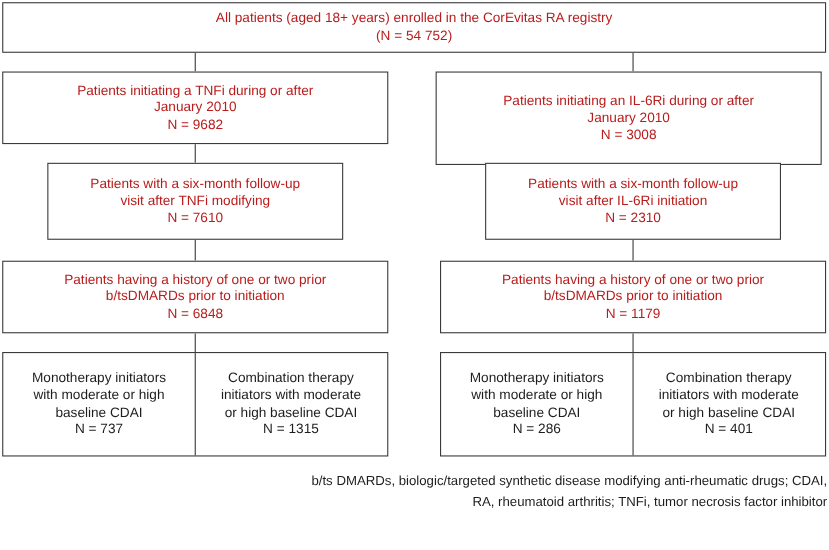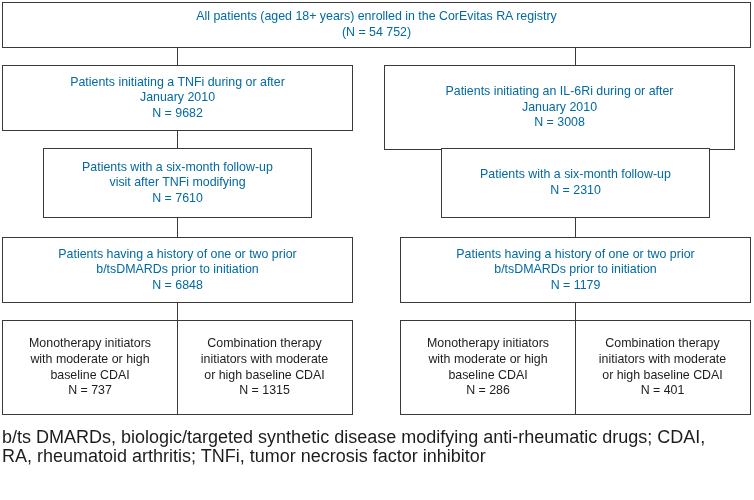--- a/index.html
+++ b/index.html
@@ -28,21 +28,21 @@
     box-sizing: border-box;
     border: 1.4px solid #3a3a3a;
     background: #ffffff;
     display: flex;
     flex-direction: column;
     align-items: center;
     justify-content: center;
     text-align: center;
     font-size: 12.4px;
     line-height: 15.6px;
-    color: #0369a1;
+    color: #b91c1c;
     z-index: 2;
   }
   .box .ln {
     display: block;
     white-space: nowrap;
   }
 
   
   .splitbox {
     position: absolute;
@@ -72,21 +72,21 @@
     width: 1.4px;
     background: #3a3a3a;
     z-index: 1;
   }
 
   
   #box-top      { left: 2px;   top: 2px;   width: 749px; height: 46px; }
 
   
   #box-tnfi     { left: 2px;   top: 65px;  width: 351px; height: 66px; }
-  #box-il6ri    { left: 384px; top: 65px;  width: 351px; height: 85px; }
+  #box-il6ri    { left: 396px; top: 65px;  width: 351px; height: 85px; }
 
   
   #box-tnfi-fu  { left: 43px;  top: 148px; width: 269px; height: 70px; }
   #box-il6ri-fu { left: 441px; top: 148px; width: 269px; height: 70px; }
 
   
   #box-tnfi-hist  { left: 2px;   top: 237px; width: 351px; height: 66px; }
   #box-il6ri-hist { left: 400px; top: 237px; width: 351px; height: 66px; }
 
   
@@ -106,24 +106,24 @@
   #c-r-3-4      { left: 574.6px; top: 218px; height: 19px; }
   #c-l-4-5      { left: 176.6px; top: 303px; height: 17px; }
   #c-r-4-5      { left: 574.6px; top: 303px; height: 17px; }
 
   
   #footnote {
     position: absolute;
     left: 2px;
     top: 428px;
     width: 750px;
-    font-size: 18px;
+    font-size: 12px;
     line-height: 18.6px;
     color: #1d1d1d;
-    text-align: left;
+    text-align: right;
   }
   #footnote .fn-line { display: block; white-space: nowrap; }
   #footnote .ital { font-style: italic; }
 </style>
 </head>
 <body>
 
 <div id="flow">
 
   <div class="box" id="box-top">
@@ -150,20 +150,21 @@
   <div class="vline" id="c-r-2-3"></div>
 
   <div class="box" id="box-tnfi-fu">
     <span class="ln">Patients with a six-month follow-up</span>
     <span class="ln">visit after TNFi modifying</span>
     <span class="ln">N = 7610</span>
   </div>
 
   <div class="box" id="box-il6ri-fu">
     <span class="ln">Patients with a six-month follow-up</span>
+    <span class="ln">visit after IL-6Ri initiation</span>
     <span class="ln">N = 2310</span>
   </div>
 
   <div class="vline" id="c-l-3-4"></div>
   <div class="vline" id="c-r-3-4"></div>
 
   <div class="box" id="box-tnfi-hist">
     <span class="ln">Patients having a history of one or two prior</span>
     <span class="ln">b/tsDMARDs prior to initiation</span>
     <span class="ln">N = 6848</span>

